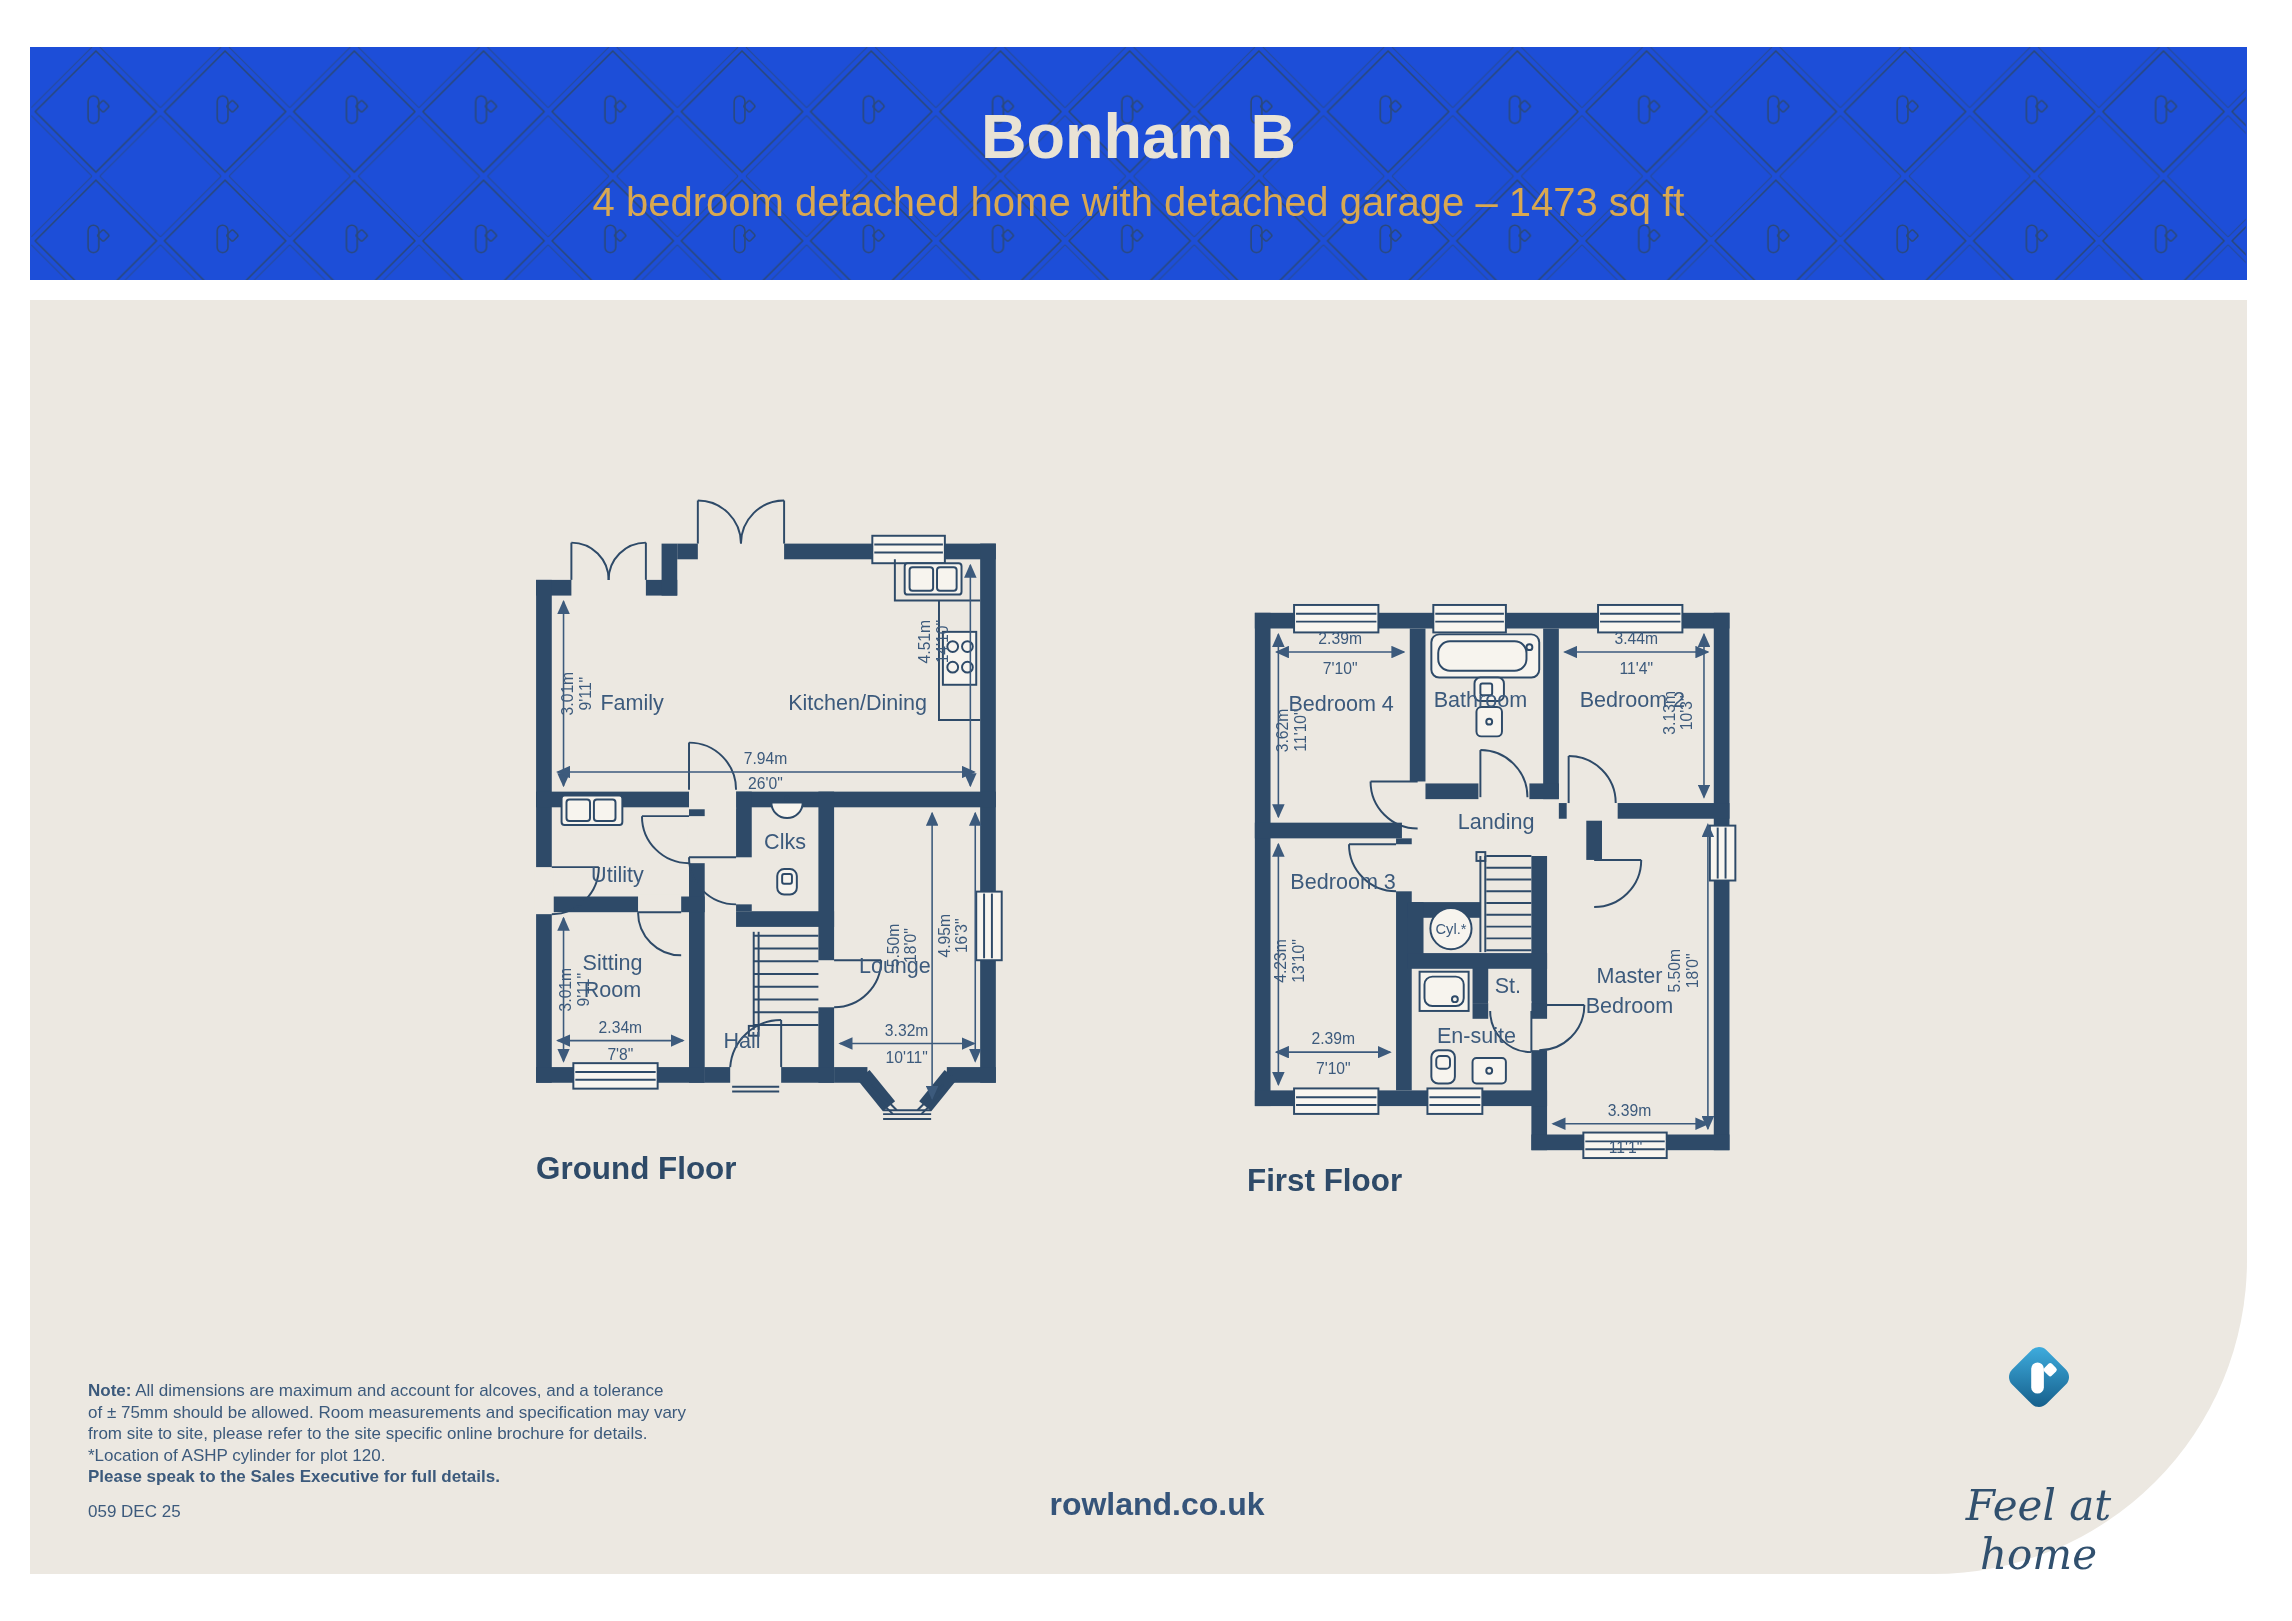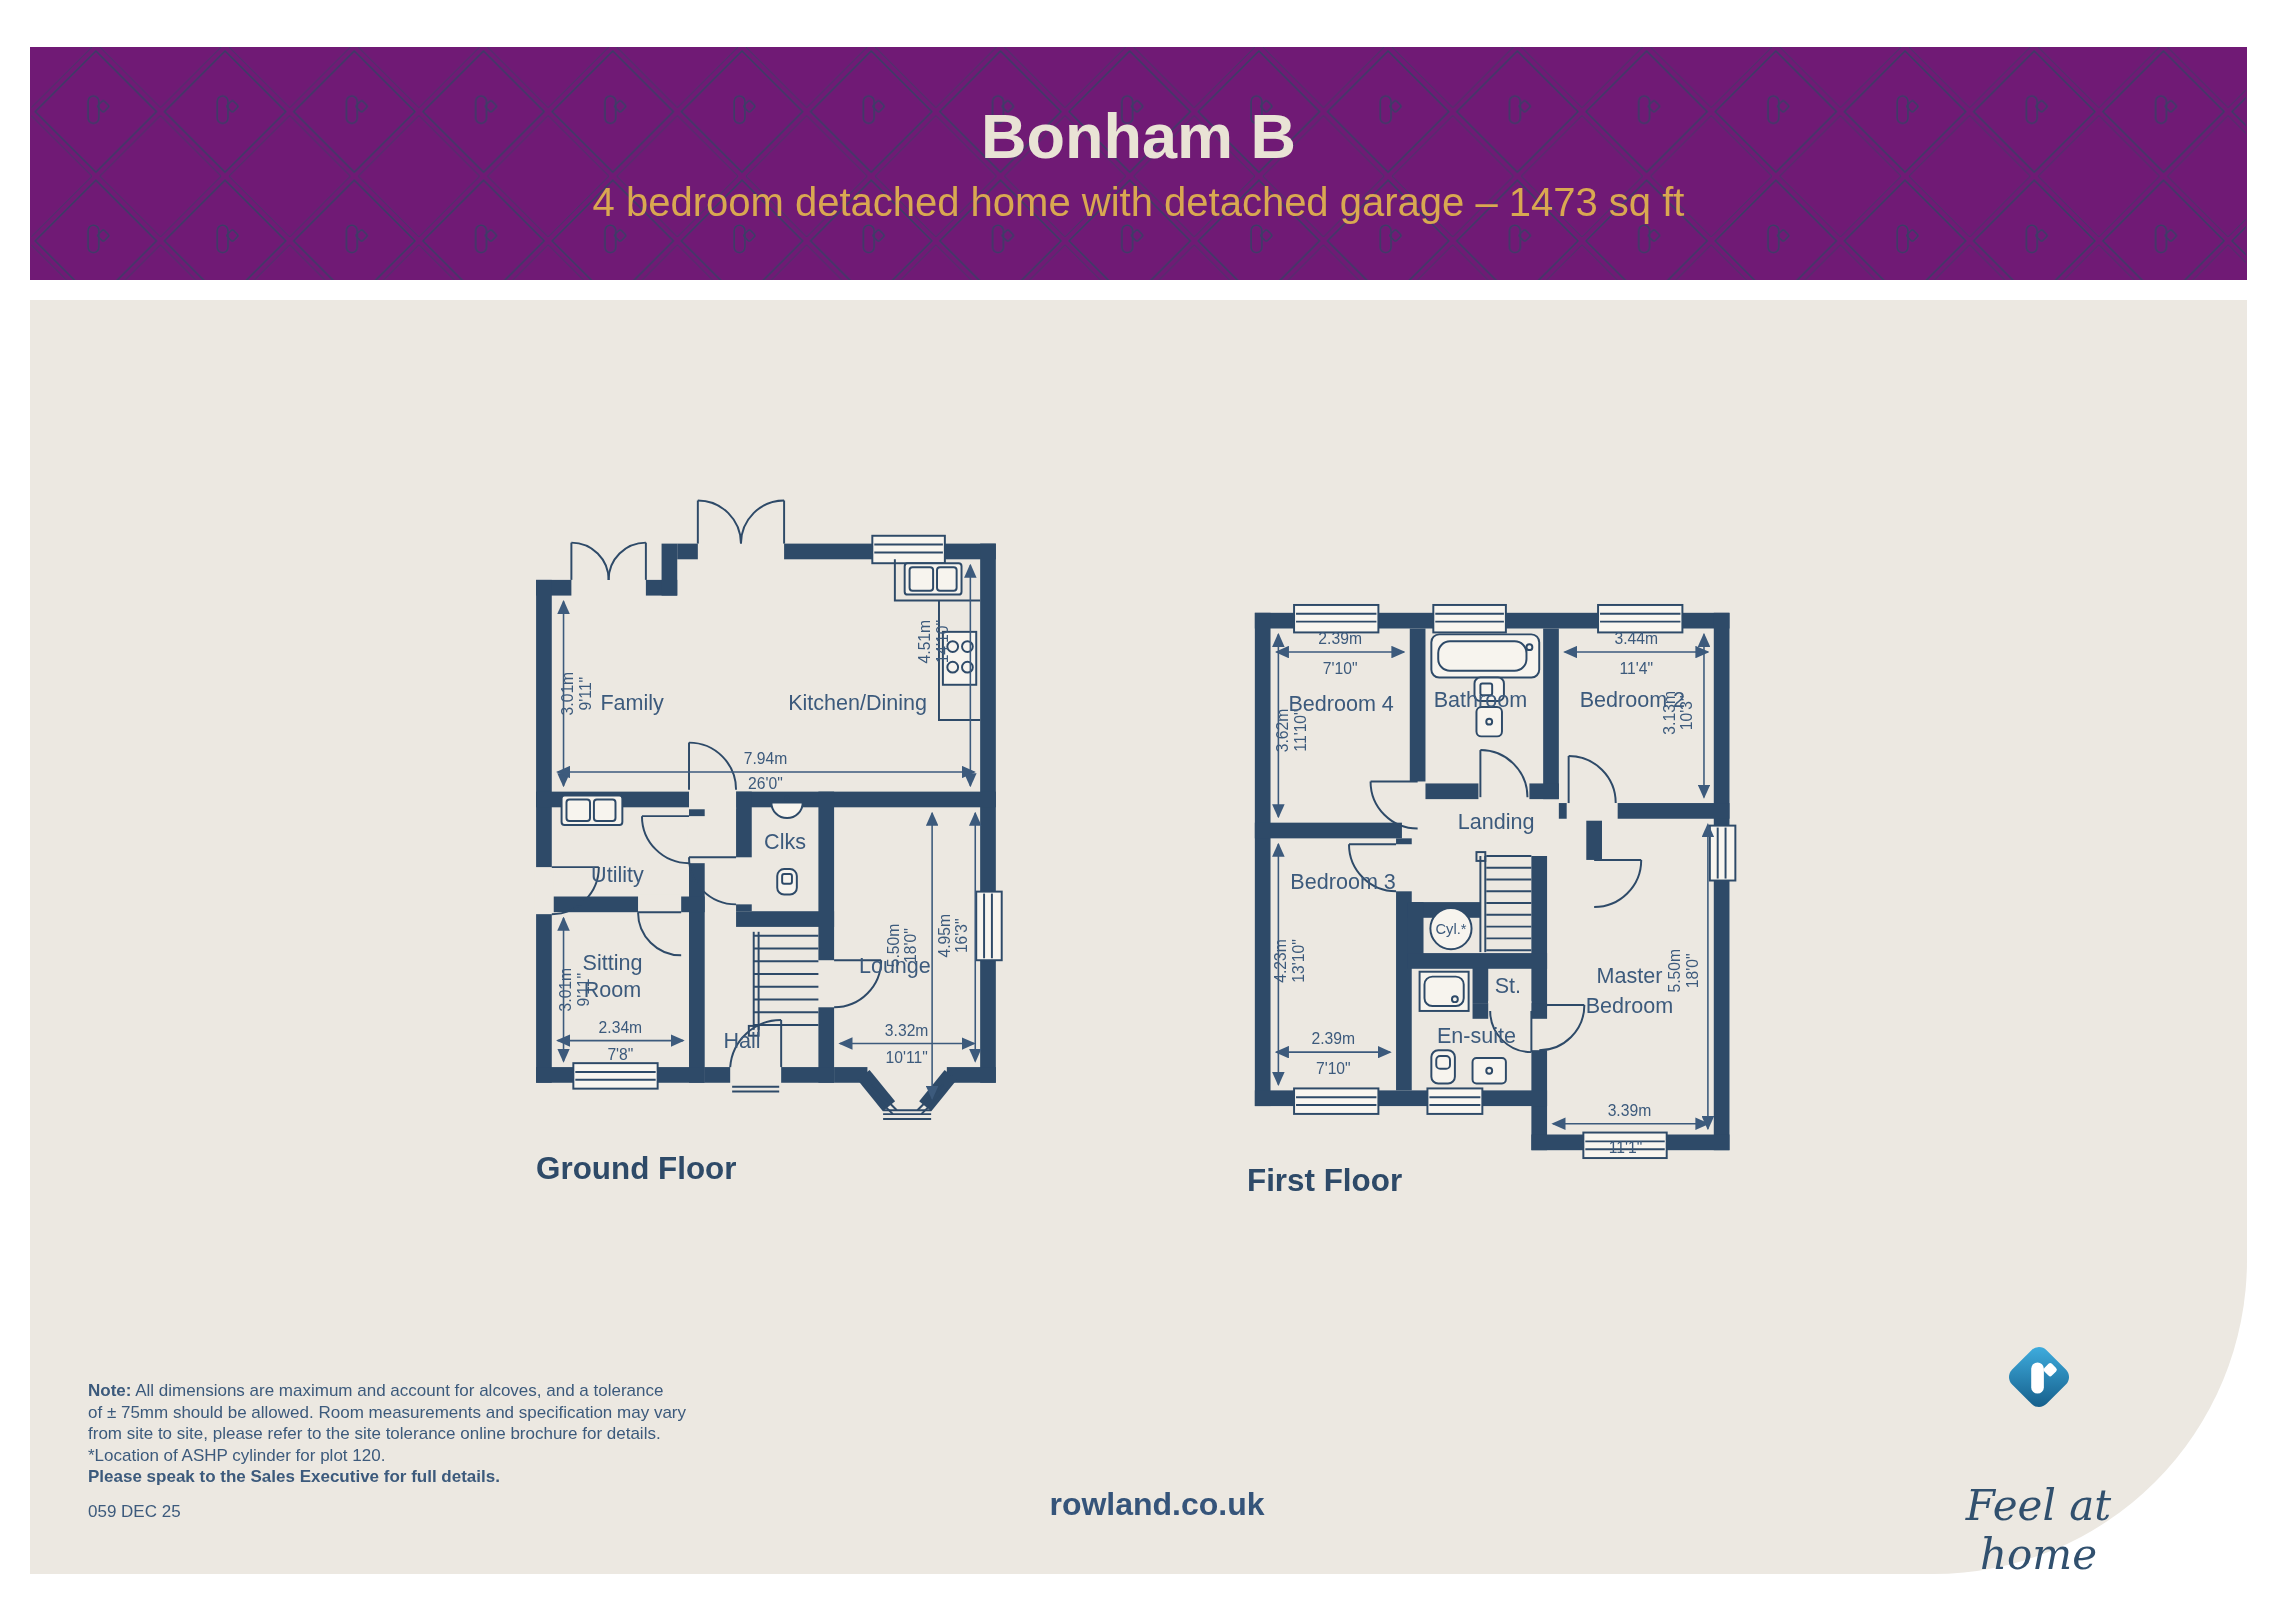--- a/index.html
+++ b/index.html
@@ -3,21 +3,21 @@
 <meta charset="utf-8">
 <style>
   html,body{margin:0;padding:0;}
   body{
     width:2293px;height:1621px;position:relative;background:#ffffff;
     font-family:"Liberation Sans", sans-serif;
   }
   .abs{position:absolute;}
   
   #header{
-    left:30px;top:47px;width:2217px;height:233px;background:#701a75;overflow:hidden;
+    left:30px;top:47px;width:2217px;height:233px;background:#1d4ed8;overflow:hidden;
   }
   #header .pat{position:absolute;left:0;top:0;width:100%;height:100%;}
   #header .titlewrap{position:absolute;left:0;top:0;width:100%;height:100%;
     display:flex;flex-direction:column;align-items:center;justify-content:center;gap:13.7px;}
   #page-title{
     color:#e9e3d5;font-size:63px;font-weight:bold;letter-spacing:0px;line-height:1;
   }
   #page-subtitle{color:#d9a851;font-size:40px;line-height:1;}
   
   #canvas{
@@ -489,21 +489,21 @@
     <text class="roomlbl" x="392" y="388" text-anchor="middle">Master</text>
     <text class="roomlbl" x="392" y="418" text-anchor="middle">Bedroom</text>
   </g>
 
   <text class="floorlbl" x="2" y="600">First Floor</text>
 </svg>
 
 <div id="note" class="abs">
   <div><b>Note:</b><span> All dimensions are maximum and account for alcoves, and a tolerance</span></div>
   <div>of ± 75mm should be allowed. Room measurements and specification may vary</div>
-  <div>from site to site, please refer to the site tolerance online brochure for details.</div>
+  <div>from site to site, please refer to the site specific online brochure for details.</div>
   <div>*Location of ASHP cylinder for plot 120.</div>
   <div style="font-weight:bold;">Please speak to the Sales Executive for full details.</div>
 </div>
 <div id="ref" class="abs">059 DEC 25</div>
 <div id="website" class="abs">rowland.co.uk</div>
 
 <div id="logo" class="abs">
   <svg class="mark" width="76" height="76" viewBox="0 0 78 78">
     <defs>
       <linearGradient id="brandgrad" x1="0%" y1="0%" x2="100%" y2="100%">

